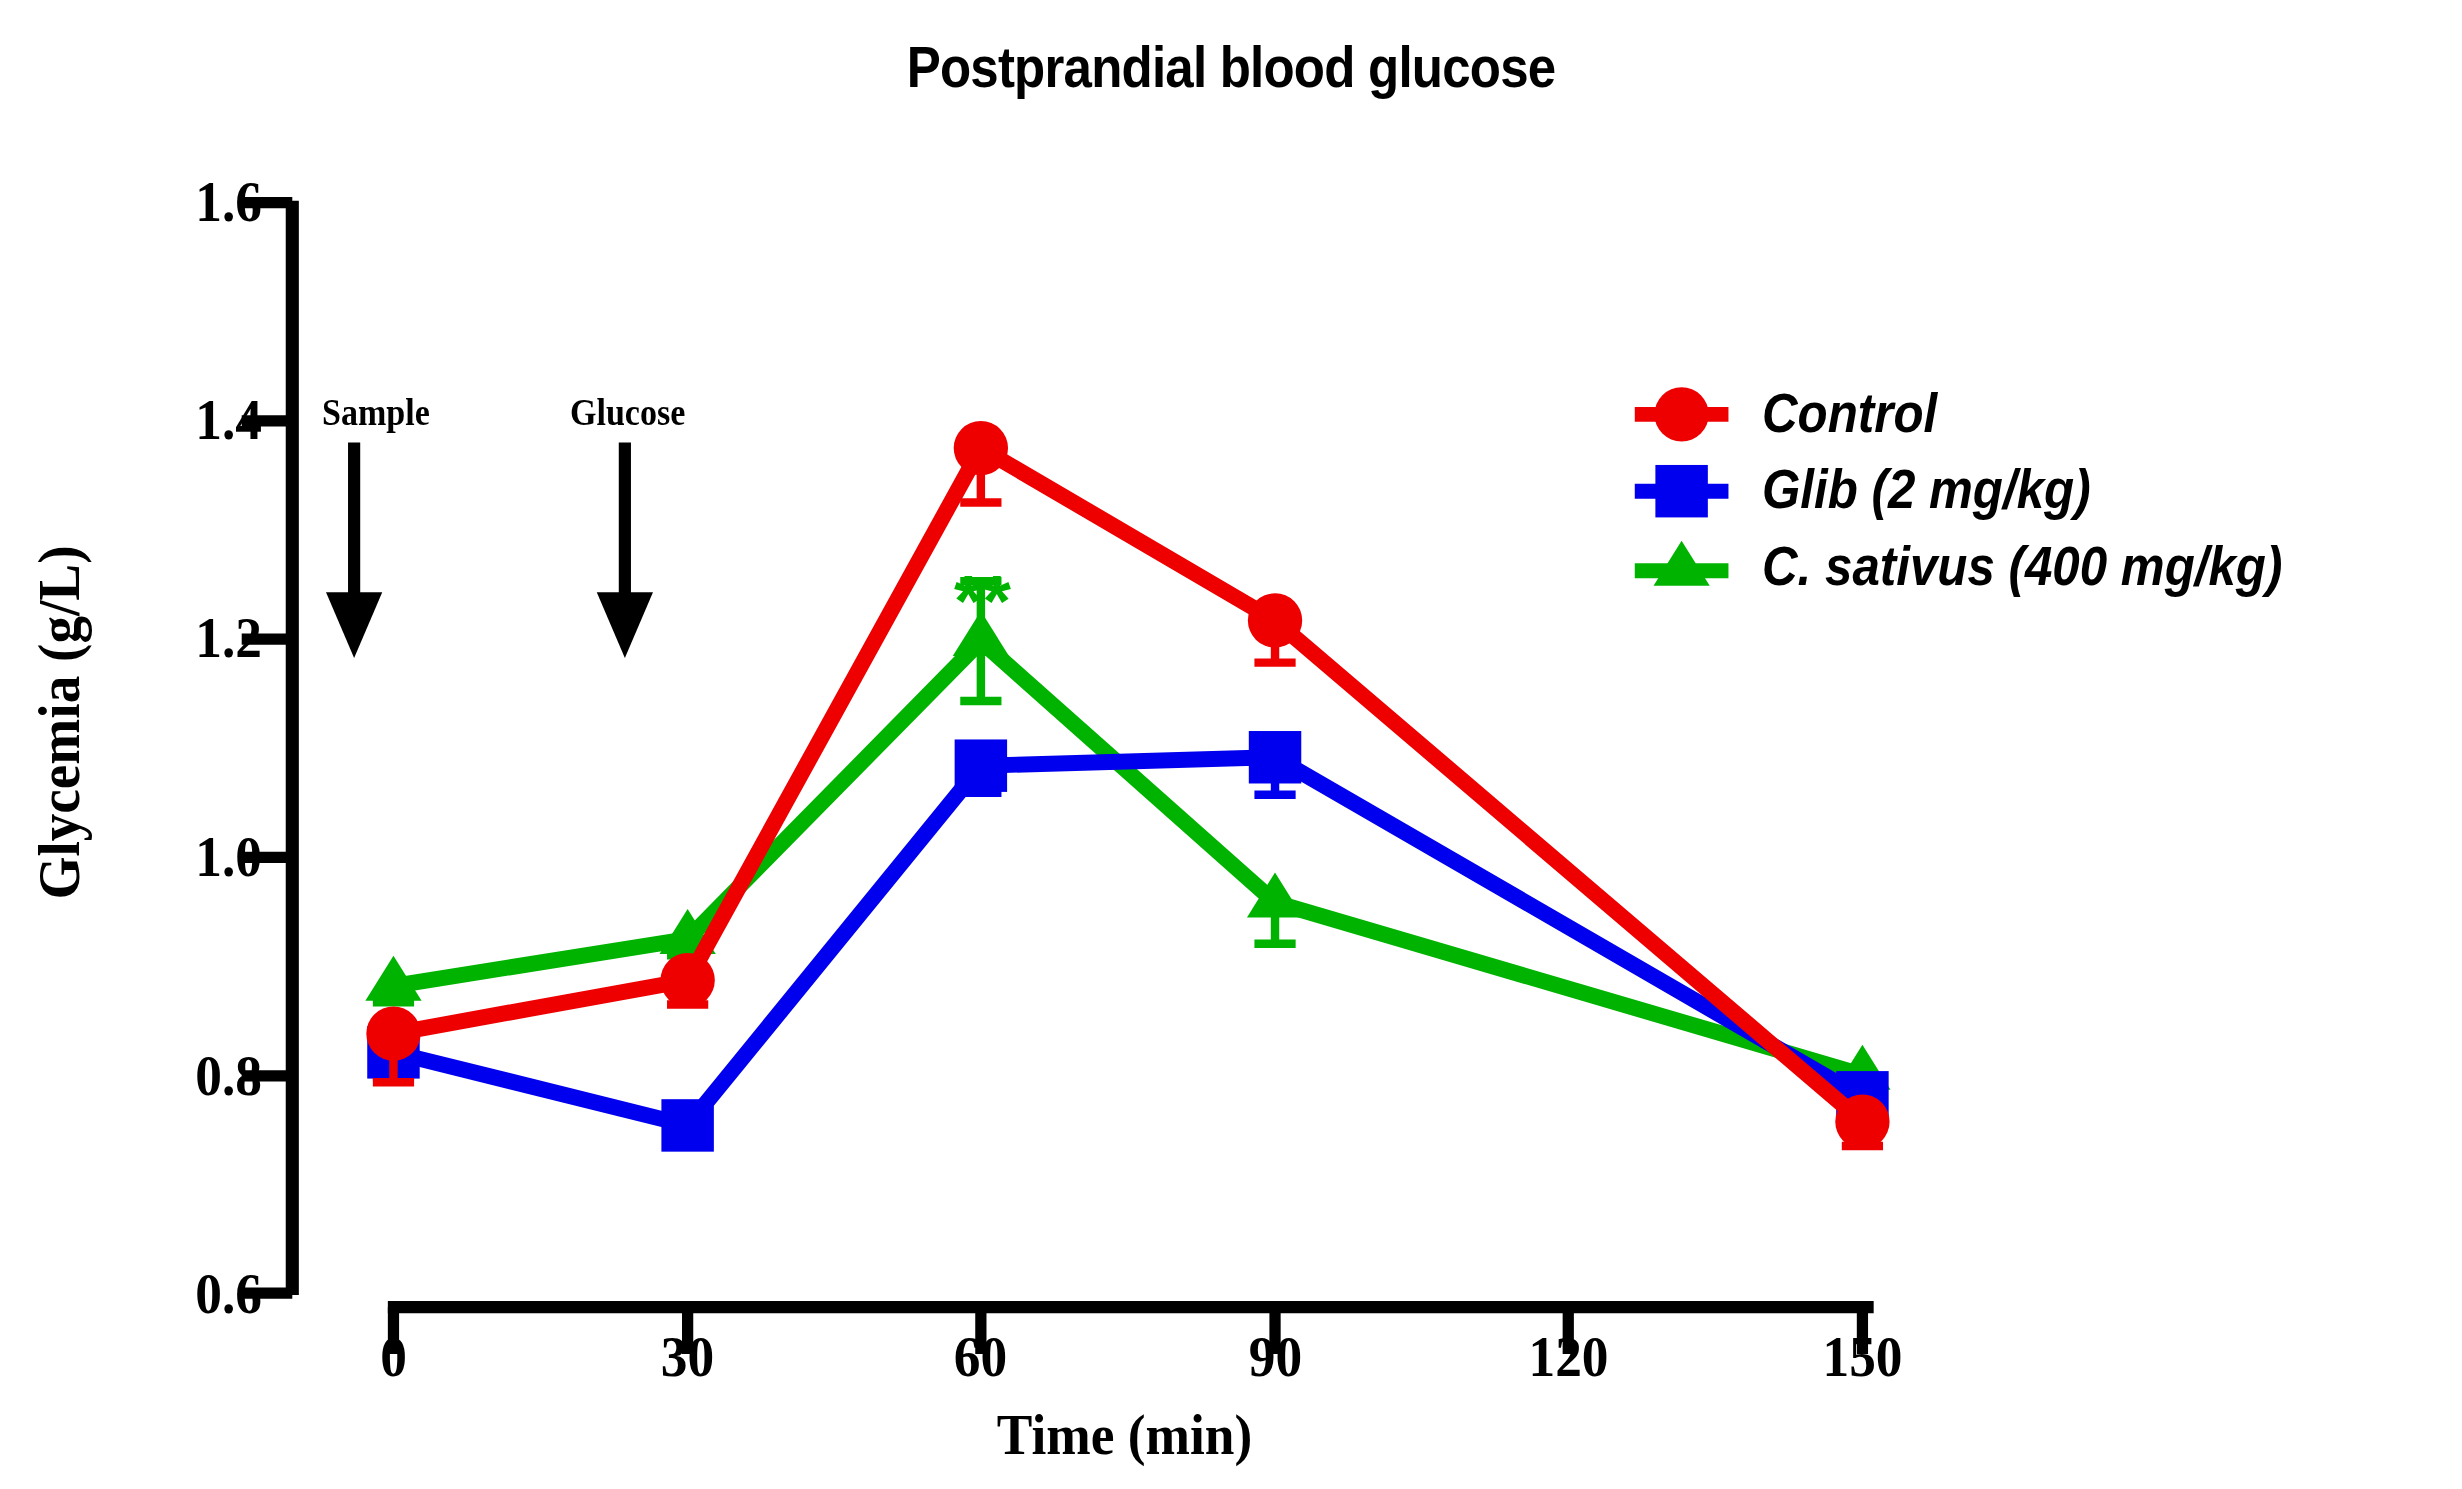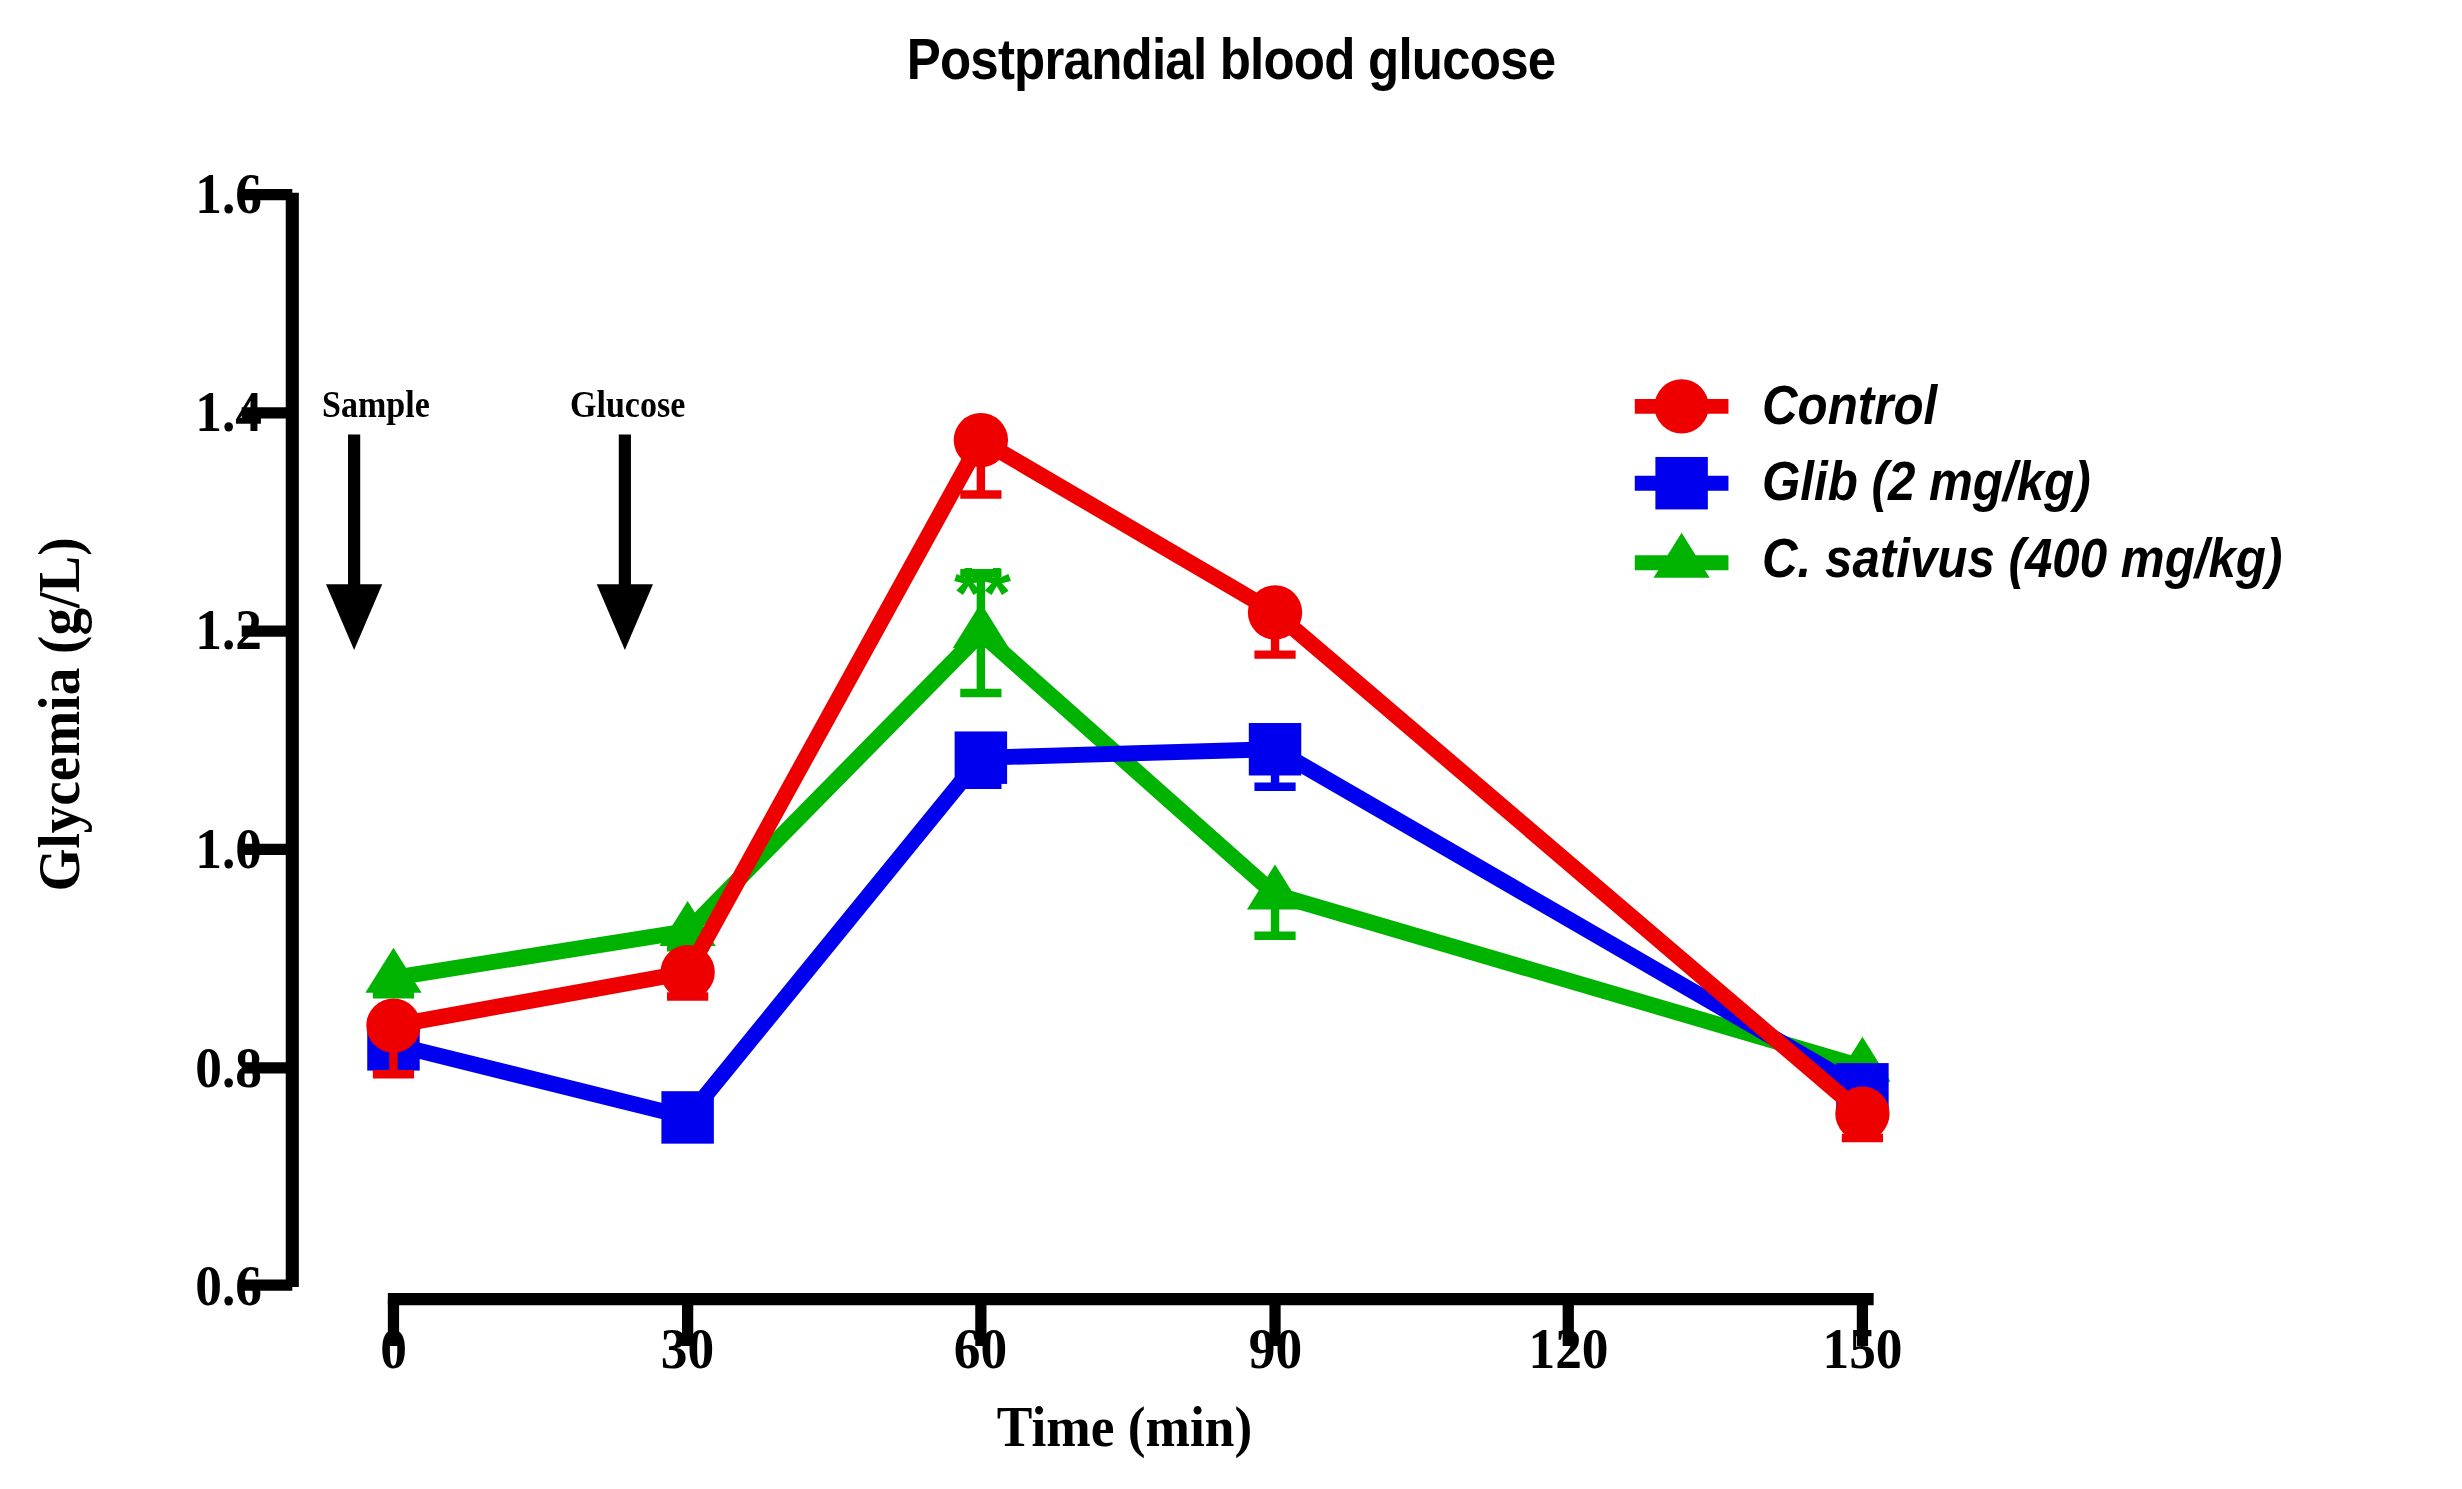--- a/index.html
+++ b/index.html
@@ -9,21 +9,21 @@
   }
   body {
     width: 2462px;
     height: 1490px;
     font-family: "Liberation Serif", "DejaVu Serif", serif;
     overflow: hidden;
     position: relative;
   }
   #figure {
     position: absolute;
-    left: 0; top: 8px;
+    left: 0; top: 16px;
     width: 2462px;
     height: 1048px;
   }
   #chart-title {
     position: absolute;
     left: 0;
     top: 17px;
     width: 2462px;
     text-align: center;
     font-family: "Liberation Sans", "DejaVu Sans", sans-serif;

